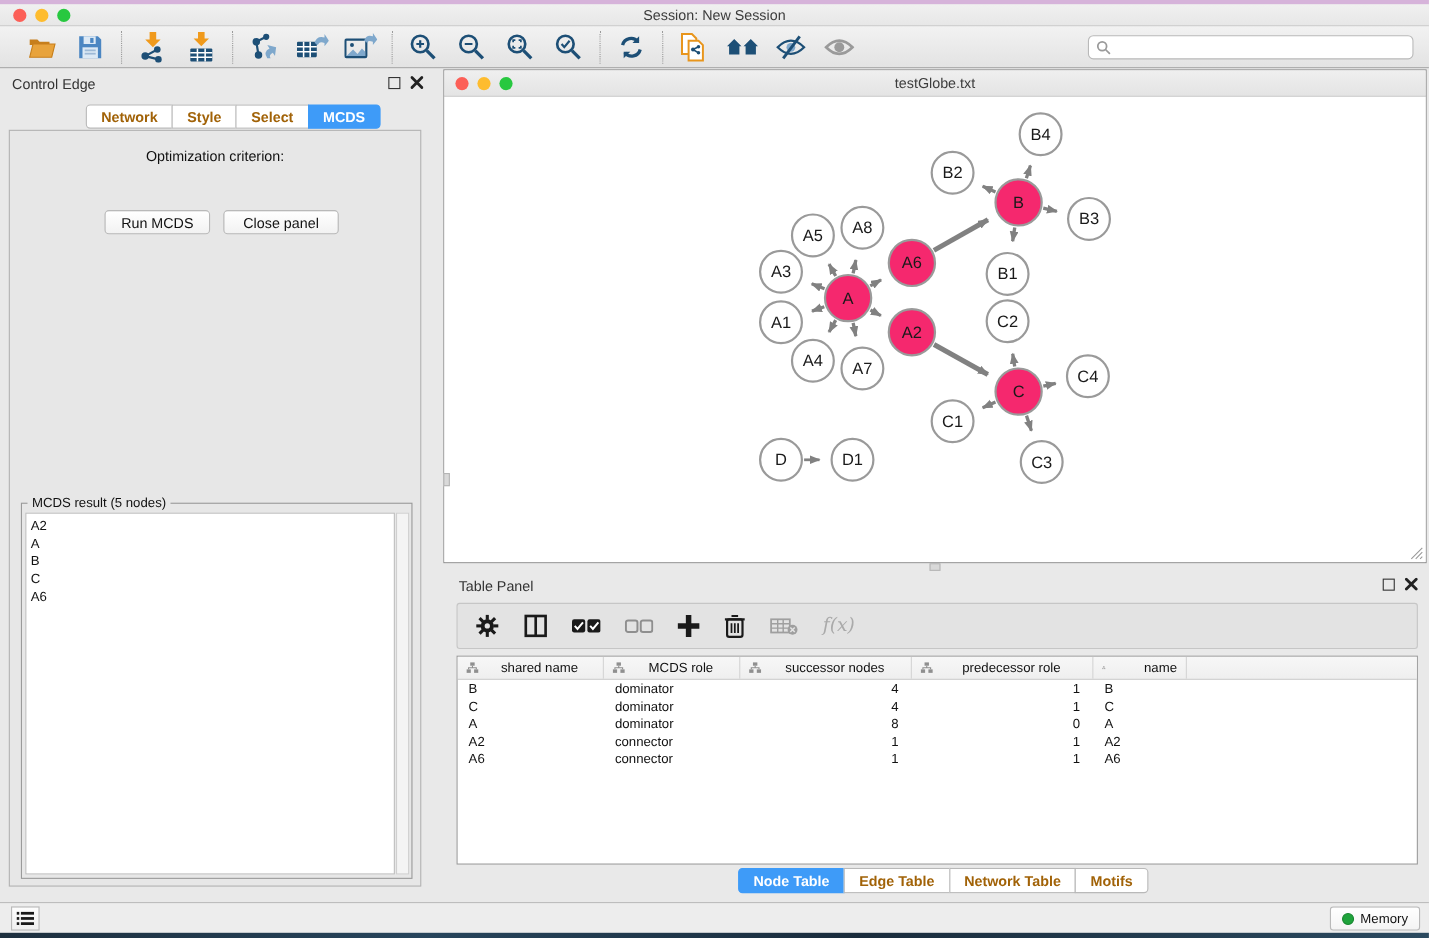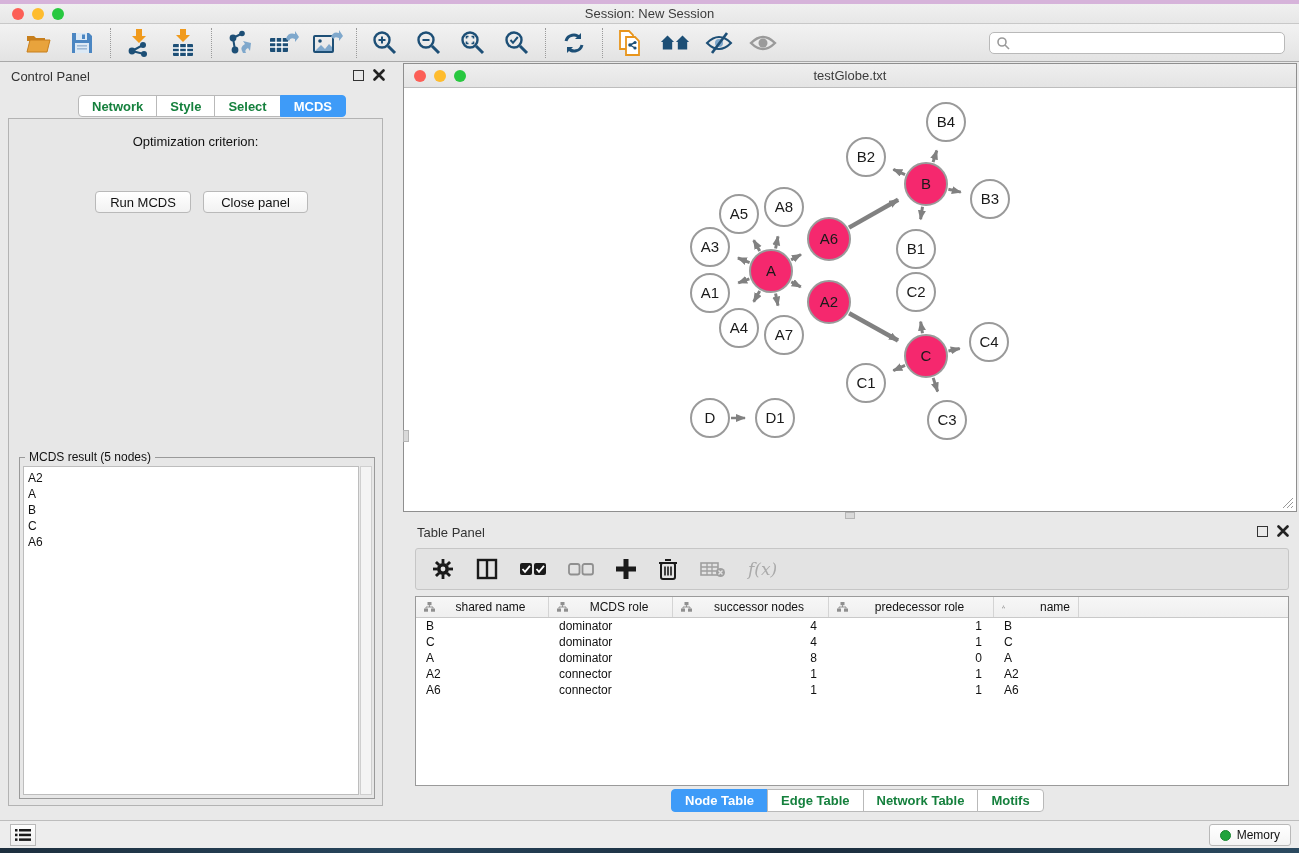--- a/index.html
+++ b/index.html
@@ -26,21 +26,21 @@
 
   
   #control-panel { position:absolute; left:0; top:62px; width:395px; height:758px; }
   .panel-header { position:absolute; left:0; top:0; width:100%; height:28px; }
   .panel-title { position:absolute; left:11px; top:7px; font-size:13px; color:#333; }
   .win-btns { position:absolute; right:10px; top:7px; display:flex; gap:9px; align-items:center; }
   .float-btn { width:11px; height:11px; border:1.5px solid #333; background:transparent; }
   .close-x { width:12px; height:12px; }
 
   .cp-tabs { position:absolute; left:78px; top:33px; display:flex; }
-  .seg-tab { background:#fff; border:1px solid #b9b9b9; margin-left:-1px; padding:2px 13px; font-size:13px; font-weight:600; color:#15803d; height:22px; display:flex; align-items:center; }
+  .seg-tab { background:#fff; border:1px solid #b9b9b9; margin-left:-1px; padding:2px 13px; font-size:13px; font-weight:600; color:#a16207; height:22px; display:flex; align-items:center; }
   .seg-tab:first-child { border-radius:4px 0 0 4px; margin-left:0; }
   .seg-tab:last-child { border-radius:0 4px 4px 0; }
   .seg-tab.active { background:#3e9bf8; border-color:#3e9bf8; color:#fff; }
 
   .cp-content { position:absolute; left:8px; top:56px; width:375px; height:688px; background:#e7e7e7; border:1px solid #b3b3b3; }
   .opt-label { position:absolute; left:0; right:0; top:15px; text-align:center; font-size:13px; color:#111; }
   .criterion-select { position:absolute; left:35px; top:38px; width:312px; height:23px; background:#fff; border:1px solid #a8a8a8; border-radius:4px; font-size:13px; color:#111; display:flex; align-items:center; padding-left:8px; }
   .sel-stepper { position:absolute; right:2px; top:2px; width:17px; height:17px; border-radius:3px; background:linear-gradient(#6fb1fb,#3d8df5); display:flex; flex-direction:column; align-items:center; justify-content:center; gap:1px; }
   .sel-stepper svg { display:block; }
   .cp-btn { position:absolute; top:72px; height:22px; background:linear-gradient(#ffffff,#f2f2f2); border:1px solid #b9b9b9; border-radius:4px; font-size:13px; color:#111; display:flex; align-items:center; justify-content:center; }
@@ -253,21 +253,21 @@
       <svg width="14" height="14" viewBox="0 0 14 14">
           <circle cx="6" cy="6" r="4" fill="none" stroke="#9a9a9a" stroke-width="1.6"></circle>
           <path d="M9 9 L13 13" stroke="#9a9a9a" stroke-width="1.6"></path>
         </svg>
       <input type="text" placeholder="" style="">
     </div>
   </div>
 
   <div id="control-panel">
     <div class="panel-header">
-      <div class="panel-title">Control Panel</div>
+      <div class="panel-title">Control Edge</div>
       <div class="win-btns">
         <div class="float-btn"></div>
         <svg class="close-x" viewBox="0 0 12 12">
             <path d="M1.5 1.5 L10.5 10.5 M10.5 1.5 L1.5 10.5" stroke="#222" stroke-width="2.6" stroke-linecap="round"></path>
           </svg>
       </div>
     </div>
     <div class="cp-tabs" id="cp-tabs">
         <div class="seg-tab">Network</div>
         <div class="seg-tab">Style</div>

